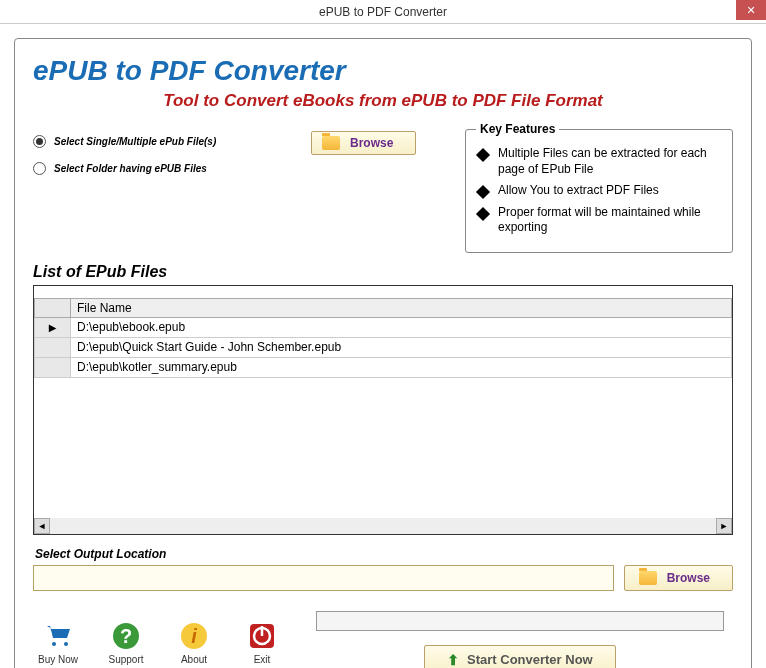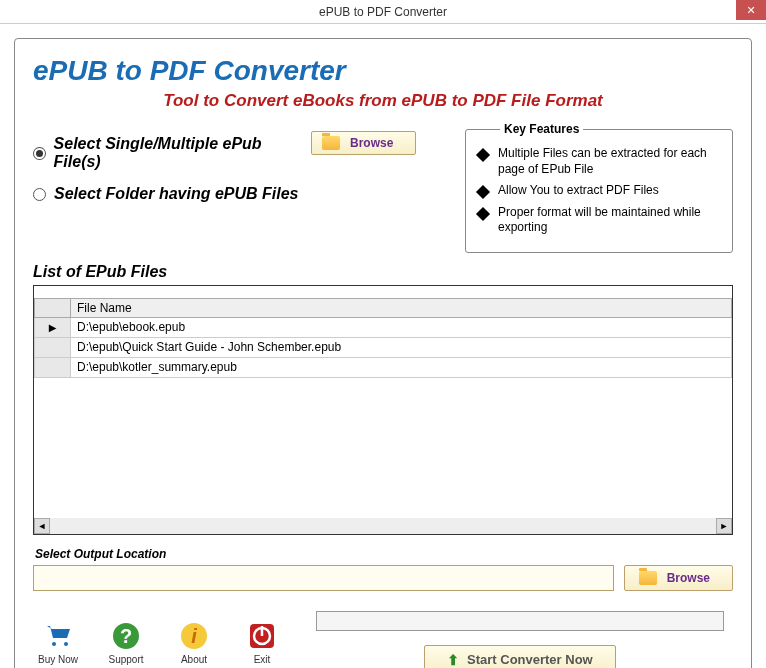--- a/index.html
+++ b/index.html
@@ -9,27 +9,27 @@
 .close-btn { position: absolute; right: 0; top: 0; width: 30px; height: 20px; background: #c75050; color: #fff; display: flex; align-items: center; justify-content: center; font-size: 11px; cursor: pointer; }
 .main-container { padding: 14px; }
 .panel { border: 1px solid #888; border-radius: 4px; padding: 16px 18px 18px 18px; background: #fff; }
 .app-title { font-size: 28px; font-weight: bold; color: #1a6db5; font-style: italic; margin-bottom: 4px; }
 .app-subtitle { font-size: 17px; font-weight: bold; color: #b91c1c; font-style: italic; margin-bottom: 18px; text-align: center; }
 .top-row { display: flex; align-items: flex-start; gap: 8px; }
 .radio-col { flex: 0 0 270px; }
 .radio-item { display: flex; align-items: center; margin: 6px 0 14px 0; gap: 8px; }
 .radio { width: 13px; height: 13px; border: 1px solid #555; border-radius: 50%; display: inline-flex; align-items: center; justify-content: center; background: #fff; }
 .radio.checked::after { content: ""; width: 7px; height: 7px; background: #333; border-radius: 50%; }
-.radio-label { font-weight: bold; font-size: 16px; font-style: italic; }
+.radio-label { font-weight: bold; font-size: 10px; font-style: italic; }
 .browse-col { flex: 0 0 140px; display: flex; align-items: flex-start; padding-top: 2px; }
 .browse-btn { display: flex; align-items: center; gap: 10px; border: 1px solid #bca06b; background: linear-gradient(#fffce8, #f7efc8); padding: 4px 22px 4px 10px; cursor: pointer; font-size: 12px; font-weight: bold; color: #6a2c8a; border-radius: 2px; }
 .folder-icon { width: 18px; height: 14px; background: linear-gradient(#ffd76b,#f5b63a); border-radius: 2px; position: relative; }
 .folder-icon::before { content:""; position:absolute; top:-3px; left:0; width:8px; height:3px; background:#f5b63a; border-radius:1px 1px 0 0;}
 .features-box { flex: 1; border: 1px solid #888; border-radius: 3px; padding: 10px 12px; position: relative; margin-left: 6px; }
-.features-title { position: absolute; top: -8px; left: 10px; background: #fff; padding: 0 4px; font-weight: bold; font-size: 12px; margin-left: 24px; }
+.features-title { position: absolute; top: -8px; left: 10px; background: #fff; padding: 0 4px; font-weight: bold; font-size: 12px; }
 .feature-item { display: flex; gap: 10px; margin: 6px 0; }
 .diamond { width: 10px; height: 10px; background: #000; transform: rotate(45deg); margin-top: 4px; flex-shrink: 0; }
 .feature-text { font-size: 12px; line-height: 1.3; }
 .list-label { font-weight: bold; font-size: 16px; margin: 10px 0 4px 0; font-style: italic; }
 .table-wrap { border: 1px solid #333; height: 250px; position: relative; background: #fff; }
 .table { width: 100%; border-collapse: collapse; font-size: 12px; margin-top: 12px; }
 .table th { background: #efefef; border: 1px solid #aaa; padding: 2px 6px; text-align: left; font-weight: normal; height: 18px; }
 .table th:first-child { width: 36px; background: #e8e8e8; }
 .table td { border: 1px solid #ccc; padding: 2px 6px; height: 20px; }
 .table td:first-child { background: #e8e8e8; width: 36px; text-align: center; }

